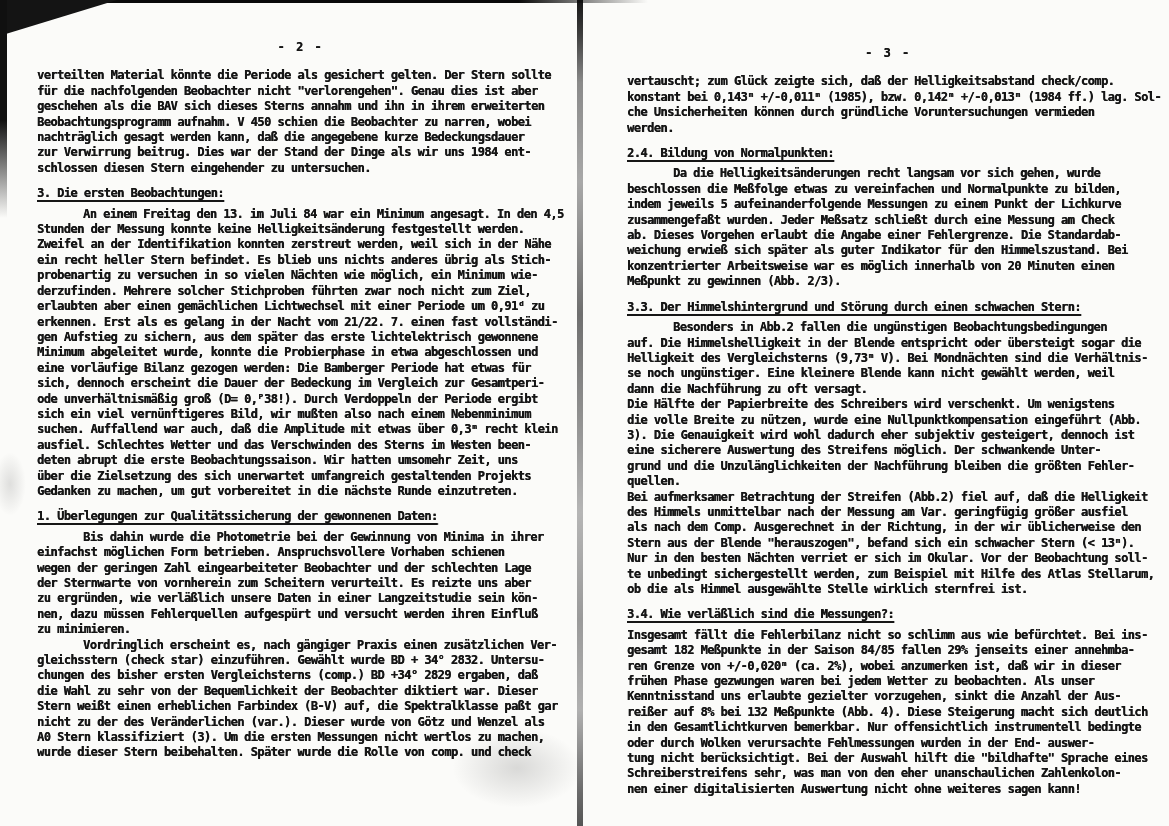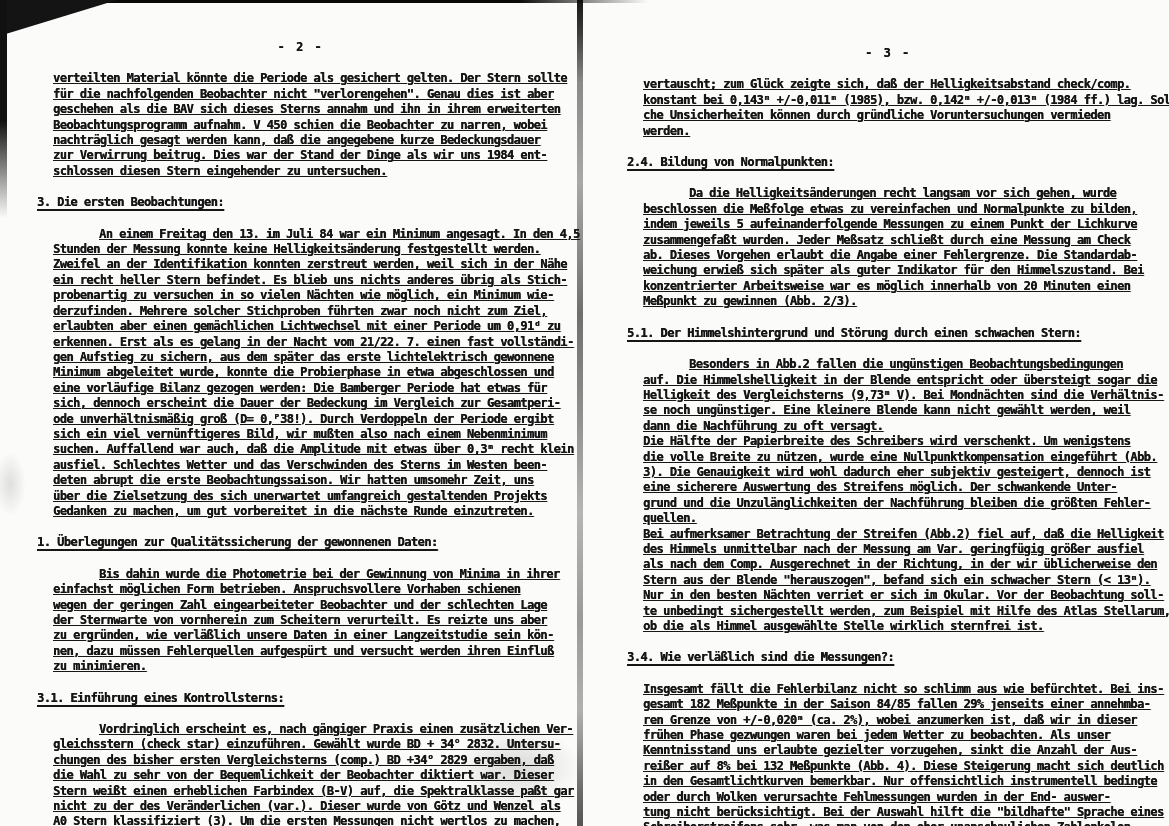--- a/index.html
+++ b/index.html
@@ -15,21 +15,21 @@
     position:absolute; top:0;
     font-size:12px;
     font-weight:bold;
     line-height:15.4px;
     letter-spacing:-0.55px;
     text-shadow:0.35px 0 0 currentColor;
   }
   #page-left  { left:37px;  width:527px; padding-top:40px; }
   #page-right { left:627px; width:522px; padding-top:46px; }
   .page-number { text-align:center; margin-bottom:13px; letter-spacing:2px; }
-  .para { white-space:pre; margin:16px;text-decoration:underline; }
+  .para { white-space:pre; margin:0; }
   .para.indent { text-indent:46px; }
   .heading {
     margin:10px 0 5px 0;
     text-decoration:underline;
     text-decoration-thickness:1.5px;
     text-underline-offset:2.5px;
     white-space:pre;
   }
   
   .artifact { position:absolute; pointer-events:none; }
@@ -102,21 +102,20 @@
 über die Zielsetzung des sich unerwartet umfangreich gestaltenden Projekts
 Gedanken zu machen, um gut vorbereitet in die nächste Runde einzutreten.</div>
   <div class="heading">1. Überlegungen zur Qualitätssicherung der gewonnenen Daten:</div>
   <div class="para indent">Bis dahin wurde die Photometrie bei der Gewinnung von Minima in ihrer
 einfachst möglichen Form betrieben. Anspruchsvollere Vorhaben schienen
 wegen der geringen Zahl eingearbeiteter Beobachter und der schlechten Lage
 der Sternwarte von vornherein zum Scheitern verurteilt. Es reizte uns aber
 zu ergründen, wie verläßlich unsere Daten in einer Langzeitstudie sein kön-
 nen, dazu müssen Fehlerquellen aufgespürt und versucht werden ihren Einfluß
 zu minimieren.</div>
-  <div class="heading">3.1. Einführung eines Kontrollsterns:</div>
   <div class="para indent">Vordringlich erscheint es, nach gängiger Praxis einen zusätzlichen Ver-
 gleichsstern (check star) einzuführen. Gewählt wurde BD + 34° 2832. Untersu-
 chungen des bisher ersten Vergleichsterns (comp.) BD +34° 2829 ergaben, daß
 die Wahl zu sehr von der Bequemlichkeit der Beobachter diktiert war. Dieser
 Stern weißt einen erheblichen Farbindex (B-V) auf, die Spektralklasse paßt gar
 nicht zu der des Veränderlichen (var.). Dieser wurde von Götz und Wenzel als
 A0 Stern klassifiziert (3). Um die ersten Messungen nicht wertlos zu machen,
 wurde dieser Stern beibehalten. Später wurde die Rolle von comp. und check</div>
 </div>
 
@@ -128,21 +127,21 @@
 werden.</div>
   <div class="heading">2.4. Bildung von Normalpunkten:</div>
   <div class="para indent">Da die Helligkeitsänderungen recht langsam vor sich gehen, wurde
 beschlossen die Meßfolge etwas zu vereinfachen und Normalpunkte zu bilden,
 indem jeweils 5 aufeinanderfolgende Messungen zu einem Punkt der Lichkurve
 zusammengefaßt wurden. Jeder Meßsatz schließt durch eine Messung am Check
 ab. Dieses Vorgehen erlaubt die Angabe einer Fehlergrenze. Die Standardab-
 weichung erwieß sich später als guter Indikator für den Himmelszustand. Bei
 konzentrierter Arbeitsweise war es möglich innerhalb von 20 Minuten einen
 Meßpunkt zu gewinnen (Abb. 2/3).</div>
-  <div class="heading">5.1. Der Himmelshintergrund und Störung durch einen schwachen Stern:</div>
+  <div class="heading">3.3. Der Himmelshintergrund und Störung durch einen schwachen Stern:</div>
   <div class="para indent">Besonders in Abb.2 fallen die ungünstigen Beobachtungsbedingungen
 auf. Die Himmelshelligkeit in der Blende entspricht oder übersteigt sogar die
 Helligkeit des Vergleichsterns (9,73ᵐ V). Bei Mondnächten sind die Verhältnis-
 se noch ungünstiger. Eine kleinere Blende kann nicht gewählt werden, weil
 dann die Nachführung zu oft versagt.
 Die Hälfte der Papierbreite des Schreibers wird verschenkt. Um wenigstens
 die volle Breite zu nützen, wurde eine Nullpunktkompensation eingeführt (Abb.
 3). Die Genauigkeit wird wohl dadurch eher subjektiv gesteigert, dennoch ist
 eine sicherere Auswertung des Streifens möglich. Der schwankende Unter-
 grund und die Unzulänglichkeiten der Nachführung bleiben die größten Fehler-

